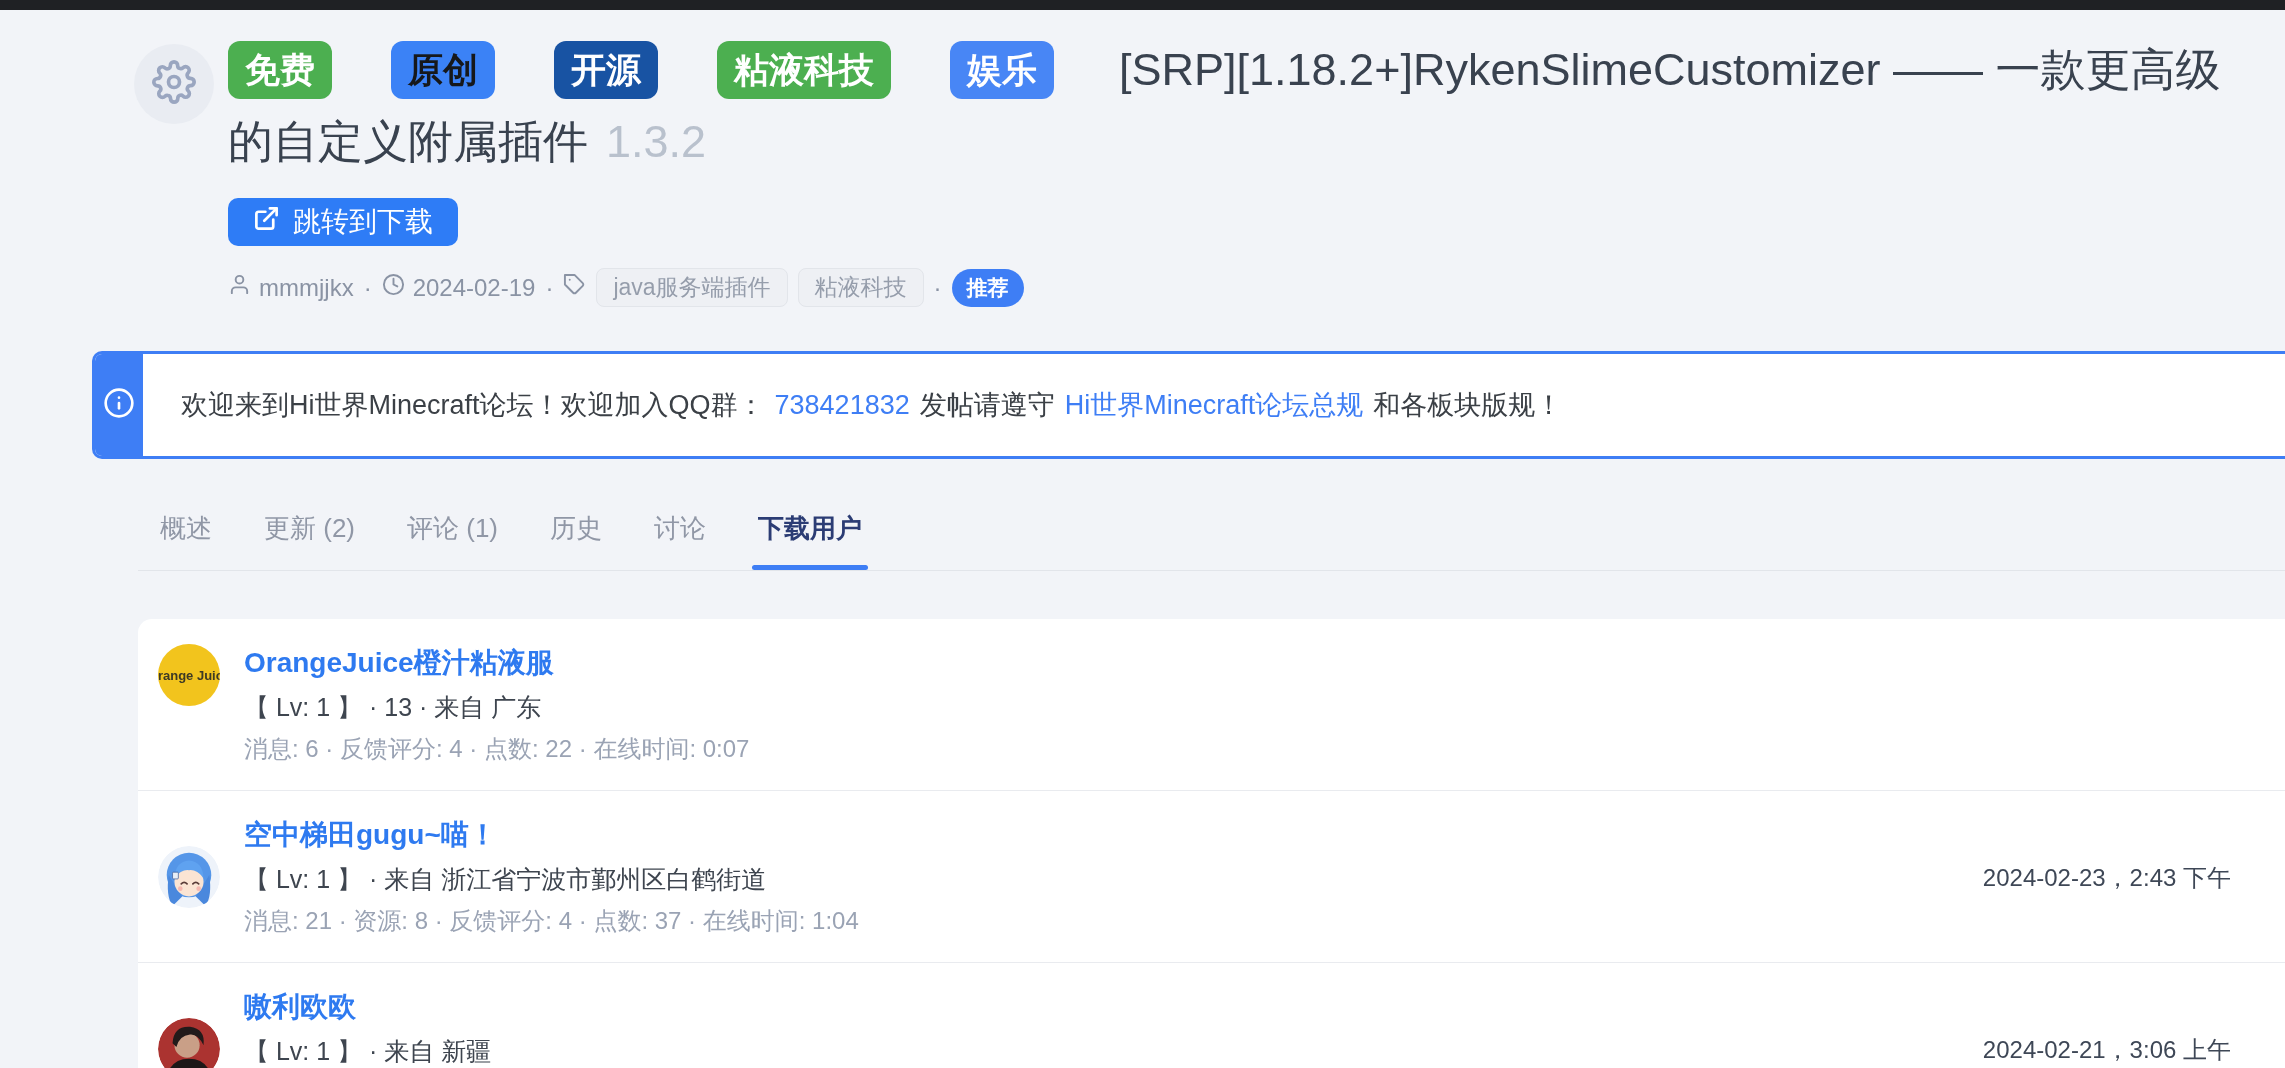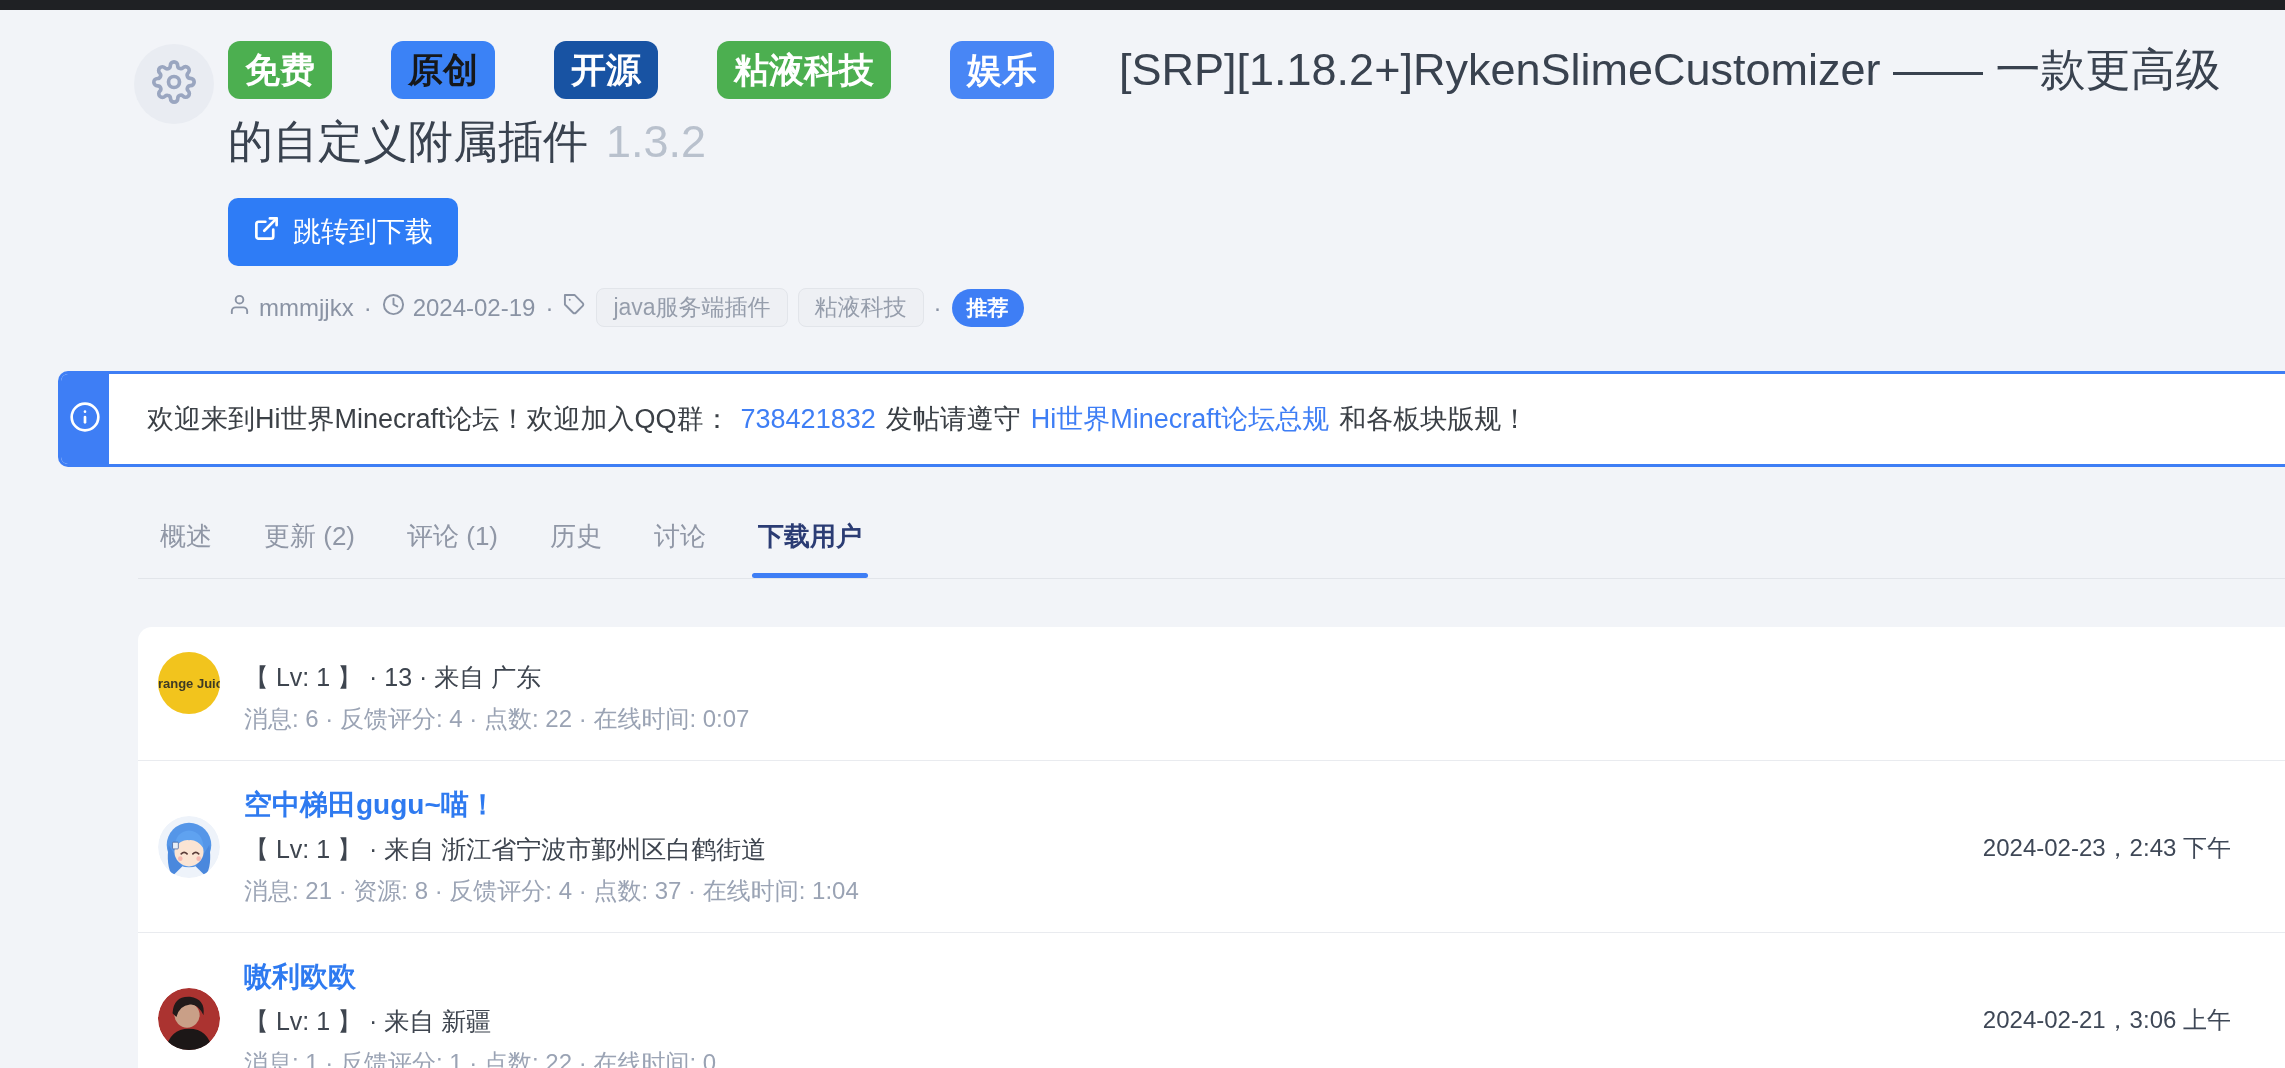--- a/index.html
+++ b/index.html
@@ -27,21 +27,21 @@
     display:inline-block; font-size:35px; font-weight:700;
     padding:6px 17px; border-radius:12px; margin-right:15px;
     line-height:1.3;
   }
   .title-text { font-size:45px; font-weight:500; color:#39424f; margin-left:6px; }
   .title-line2 { font-size:45px; font-weight:500; margin-top:12px; }
   .version { color:#b9c1cd; font-weight:400; margin-left:18px; }
 
   .download-btn {
     display:inline-flex; align-items:center; gap:13px;
-    margin-top:26px; height:68px; padding:0 25px;
+    margin-top:26px; height:48px; padding:0 25px;
     background:#2e7cf6; color:#fff; border:none; border-radius:10px;
     font-size:28px; font-family:inherit; cursor:pointer;
   }
   .download-btn svg { width:27px; height:27px; }
 
   .meta-row {
     display:flex; align-items:center; gap:10px;
     margin-top:22px; font-size:24px; color:#8a93a4;
   }
   .meta-row svg { width:23px; height:23px; }
@@ -51,22 +51,22 @@
     background:#eef0f4; border:1px solid #e2e5ea; color:#959dab;
     border-radius:8px; padding:3px 16px; font-size:23px; cursor:pointer;
   }
   .badge {
     background:#3e7ef5; color:#fff; border-radius:999px;
     padding:5px 15px; font-size:21px; font-weight:700;
   }
 
   
   .banner {
-    margin:44px 0 0 58px;
-    display:flex; height:96px; overflow:hidden;
+    margin:44px 0 0 92px;
+    display:flex; height:108px; overflow:hidden;
     border:3px solid #3e7ef5; border-right:none;
     border-radius:10px 0 0 10px; background:#fff;text-align:right;
   }
   .banner-left {
     width:48px; flex-shrink:0; background:#3e7ef5;
     display:flex; align-items:center; justify-content:center; color:#fff;
   }
   .banner-left svg { width:32px; height:32px; }
   .banner-content {
     flex:1; display:flex; align-items:center;
@@ -218,20 +218,21 @@
   </div>
 </div>
 
 <div class="user-card">
 
   <div class="user-row">
     <div class="avatar avatar-orange">
       <span>Orange Juice</span>
     </div>
     <div class="user-info">
+      <a class="user-name">OrangeJuice橙汁粘液服</a>
       <div class="user-line2">【 Lv: 1 】 · 13 · 来自 广东</div>
       <div class="user-stats">消息: 6 · 反馈评分: 4 · 点数: 22 · 在线时间: 0:07</div>
     </div>
   </div>
 
   <div class="user-row">
     <div class="avatar">
       <svg viewBox="0 0 64 64">
         <circle cx="32" cy="32" r="32" fill="#eef3fa"></circle>
         <circle cx="32" cy="30" r="23" fill="#5596e8"></circle>

